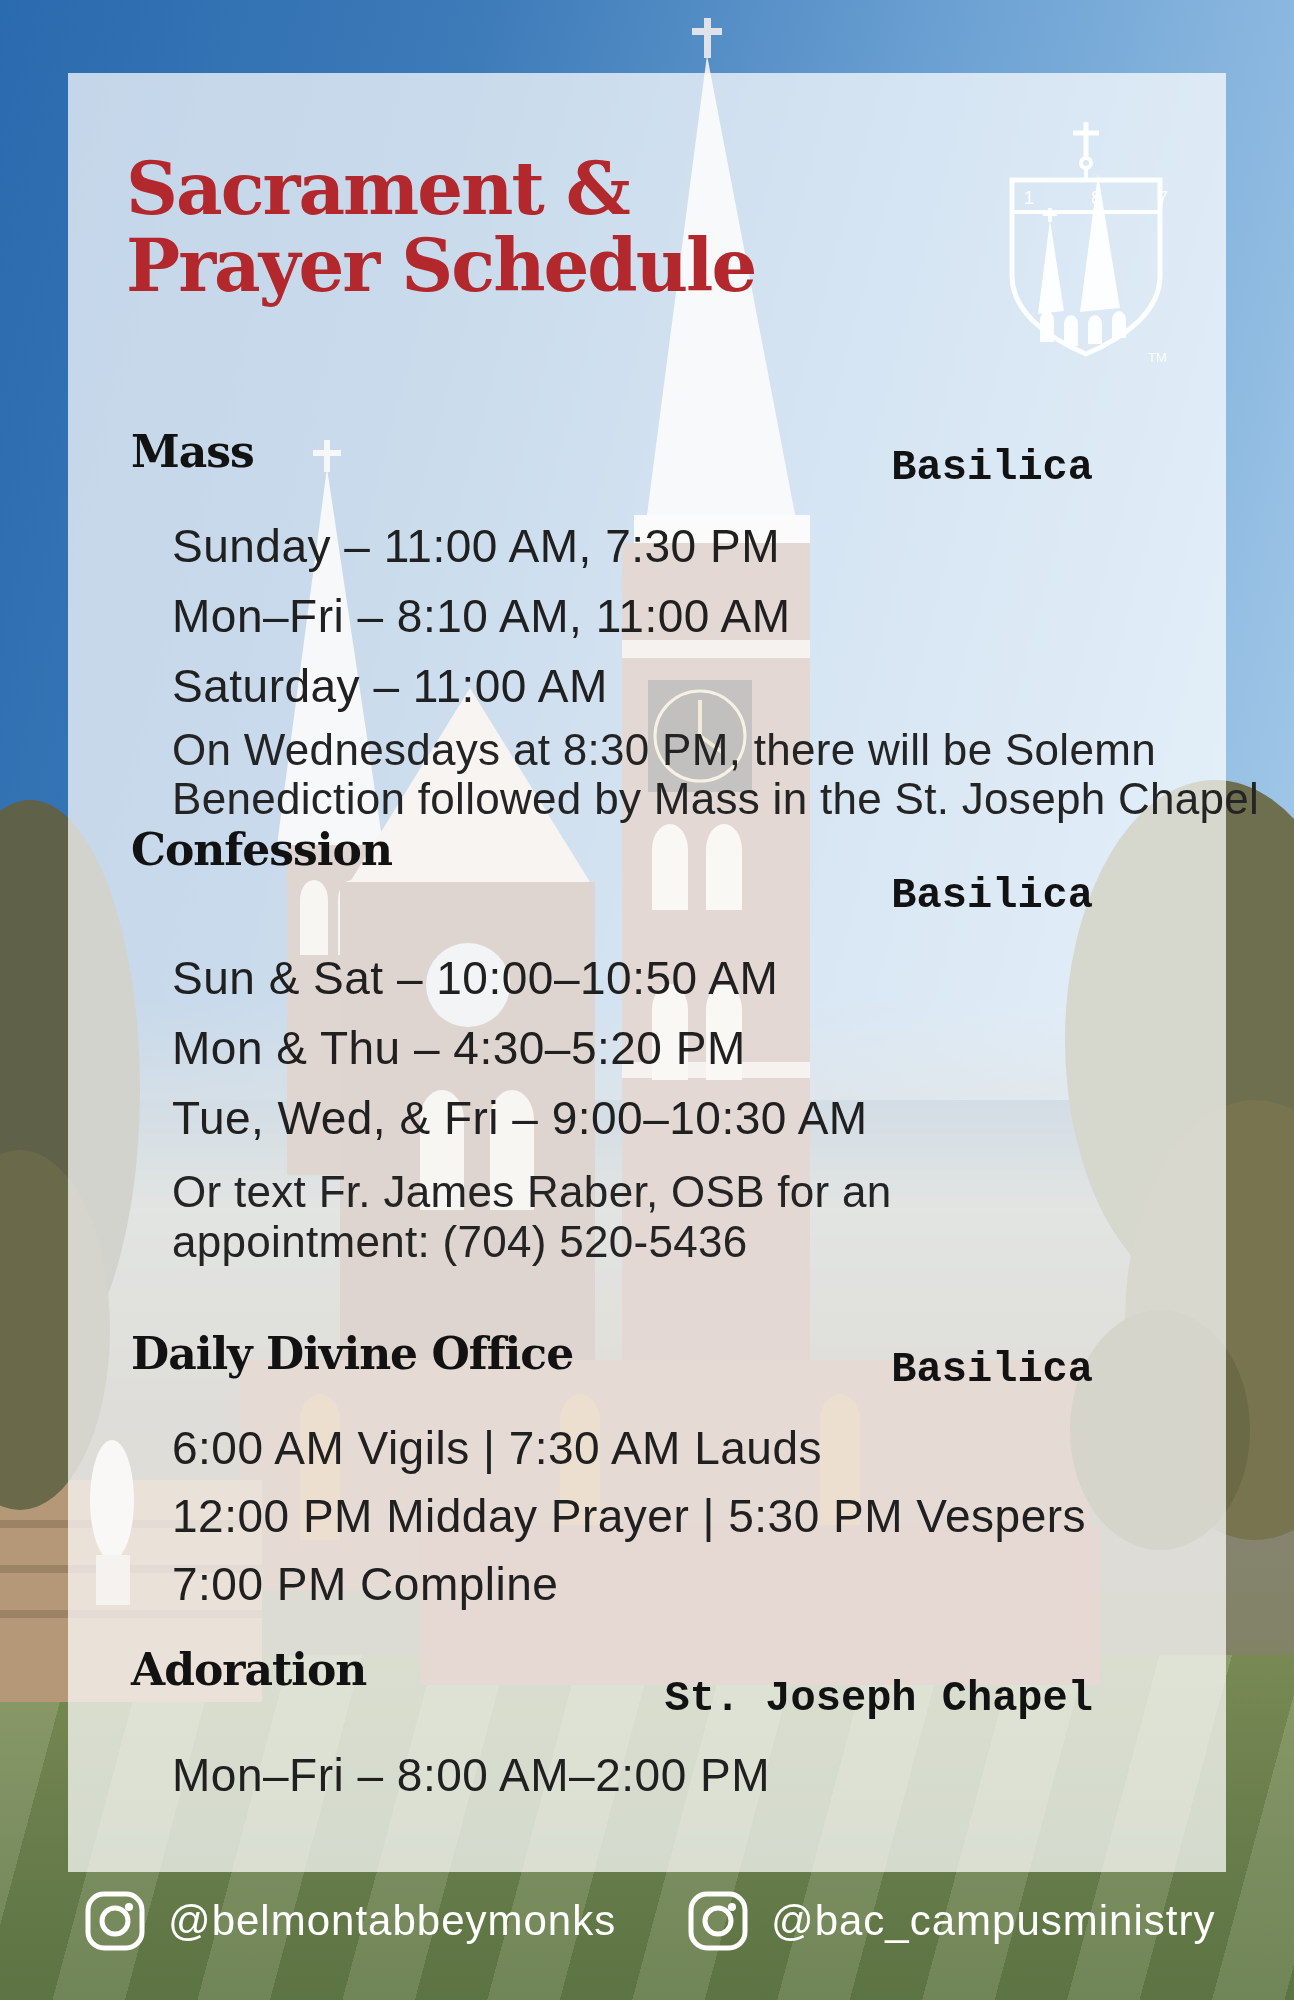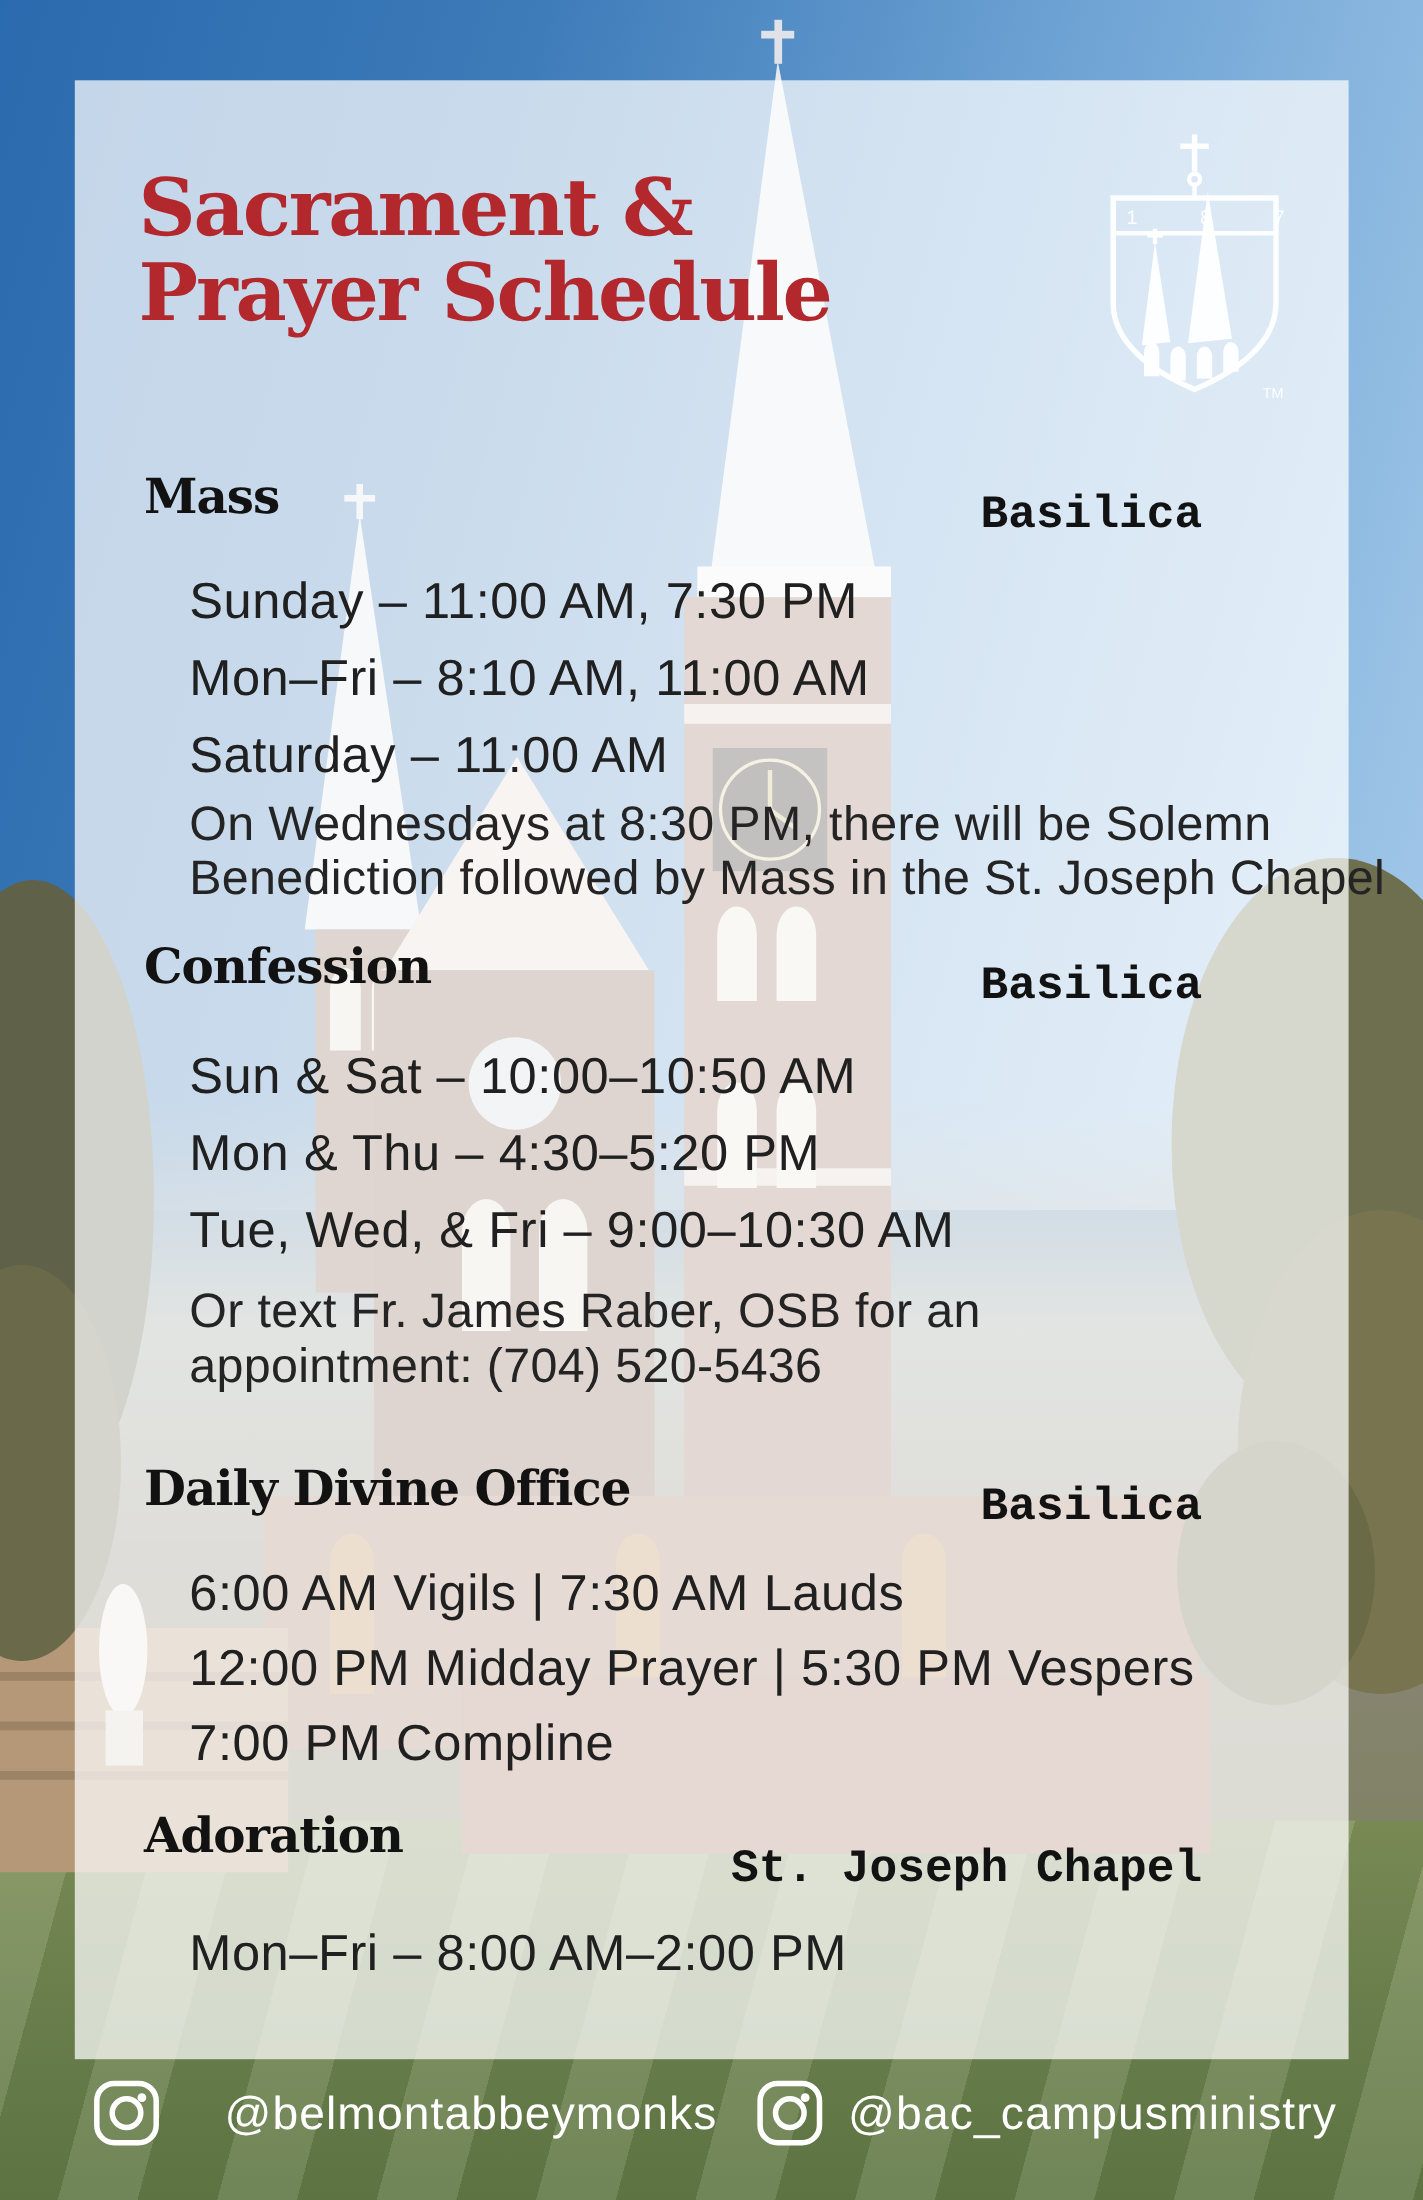--- a/index.html
+++ b/index.html
@@ -138,39 +138,39 @@
 </svg>
 
 <h2 class="sec" style="top:430px">Mass</h2>
 <p class="loc" style="top:447px">Basilica</p>
 <p class="ln" style="top:523px">Sunday – 11:00 AM, 7:30 PM</p>
 <p class="ln" style="top:593px">Mon–Fri – 8:10 AM, 11:00 AM</p>
 <p class="ln" style="top:663px">Saturday – 11:00 AM</p>
 <p class="note" style="top:728px">On Wednesdays at 8:30 PM, there will be Solemn</p>
 <p class="note" style="top:777px">Benediction followed by Mass in the St. Joseph Chapel</p>
 
-<h2 class="sec" style="top:858px">Confession</h2>
+<h2 class="sec" style="top:828px">Confession</h2>
 <p class="loc" style="top:875px">Basilica</p>
 <p class="ln" style="top:955px">Sun &amp; Sat – 10:00–10:50 AM</p>
 <p class="ln" style="top:1025px">Mon &amp; Thu – 4:30–5:20 PM</p>
 <p class="ln" style="top:1095px">Tue, Wed, &amp; Fri – 9:00–10:30 AM</p>
 <p class="note" style="top:1170px">Or text Fr. James Raber, OSB for an</p>
 <p class="note" style="top:1220px">appointment: (704) 520-5436</p>
 
 <h2 class="sec" style="top:1332px">Daily Divine Office</h2>
 <p class="loc" style="top:1349px">Basilica</p>
 <p class="ln" style="top:1425px">6:00 AM Vigils | 7:30 AM Lauds</p>
 <p class="ln" style="top:1493px">12:00 PM Midday Prayer | 5:30 PM Vespers</p>
 <p class="ln" style="top:1561px">7:00 PM Compline</p>
 
 <h2 class="sec" style="top:1648px">Adoration</h2>
 <p class="loc" style="top:1678px">St. Joseph Chapel</p>
 <p class="ln" style="top:1752px">Mon–Fri – 8:00 AM–2:00 PM</p>
 
-<div class="handle" style="left:84px;top:1890px;gap:36px;">
+<div class="handle" style="left:84px;top:1890px;">
   <svg class="ig" viewBox="0 0 62 62">
     <rect x="4" y="4" width="54" height="54" rx="16" fill="none" stroke="#ffffff" stroke-width="5"></rect>
     <circle cx="31" cy="31" r="13" fill="none" stroke="#ffffff" stroke-width="5"></circle>
     <circle cx="45" cy="17" r="4" fill="#ffffff"></circle>
   </svg>
   <span class="txt">@belmontabbeymonks</span>
 </div>
 <div class="handle" style="left:687px;top:1890px;align-items:center;">
   <svg class="ig" viewBox="0 0 62 62">
     <rect x="4" y="4" width="54" height="54" rx="16" fill="none" stroke="#ffffff" stroke-width="5"></rect>

